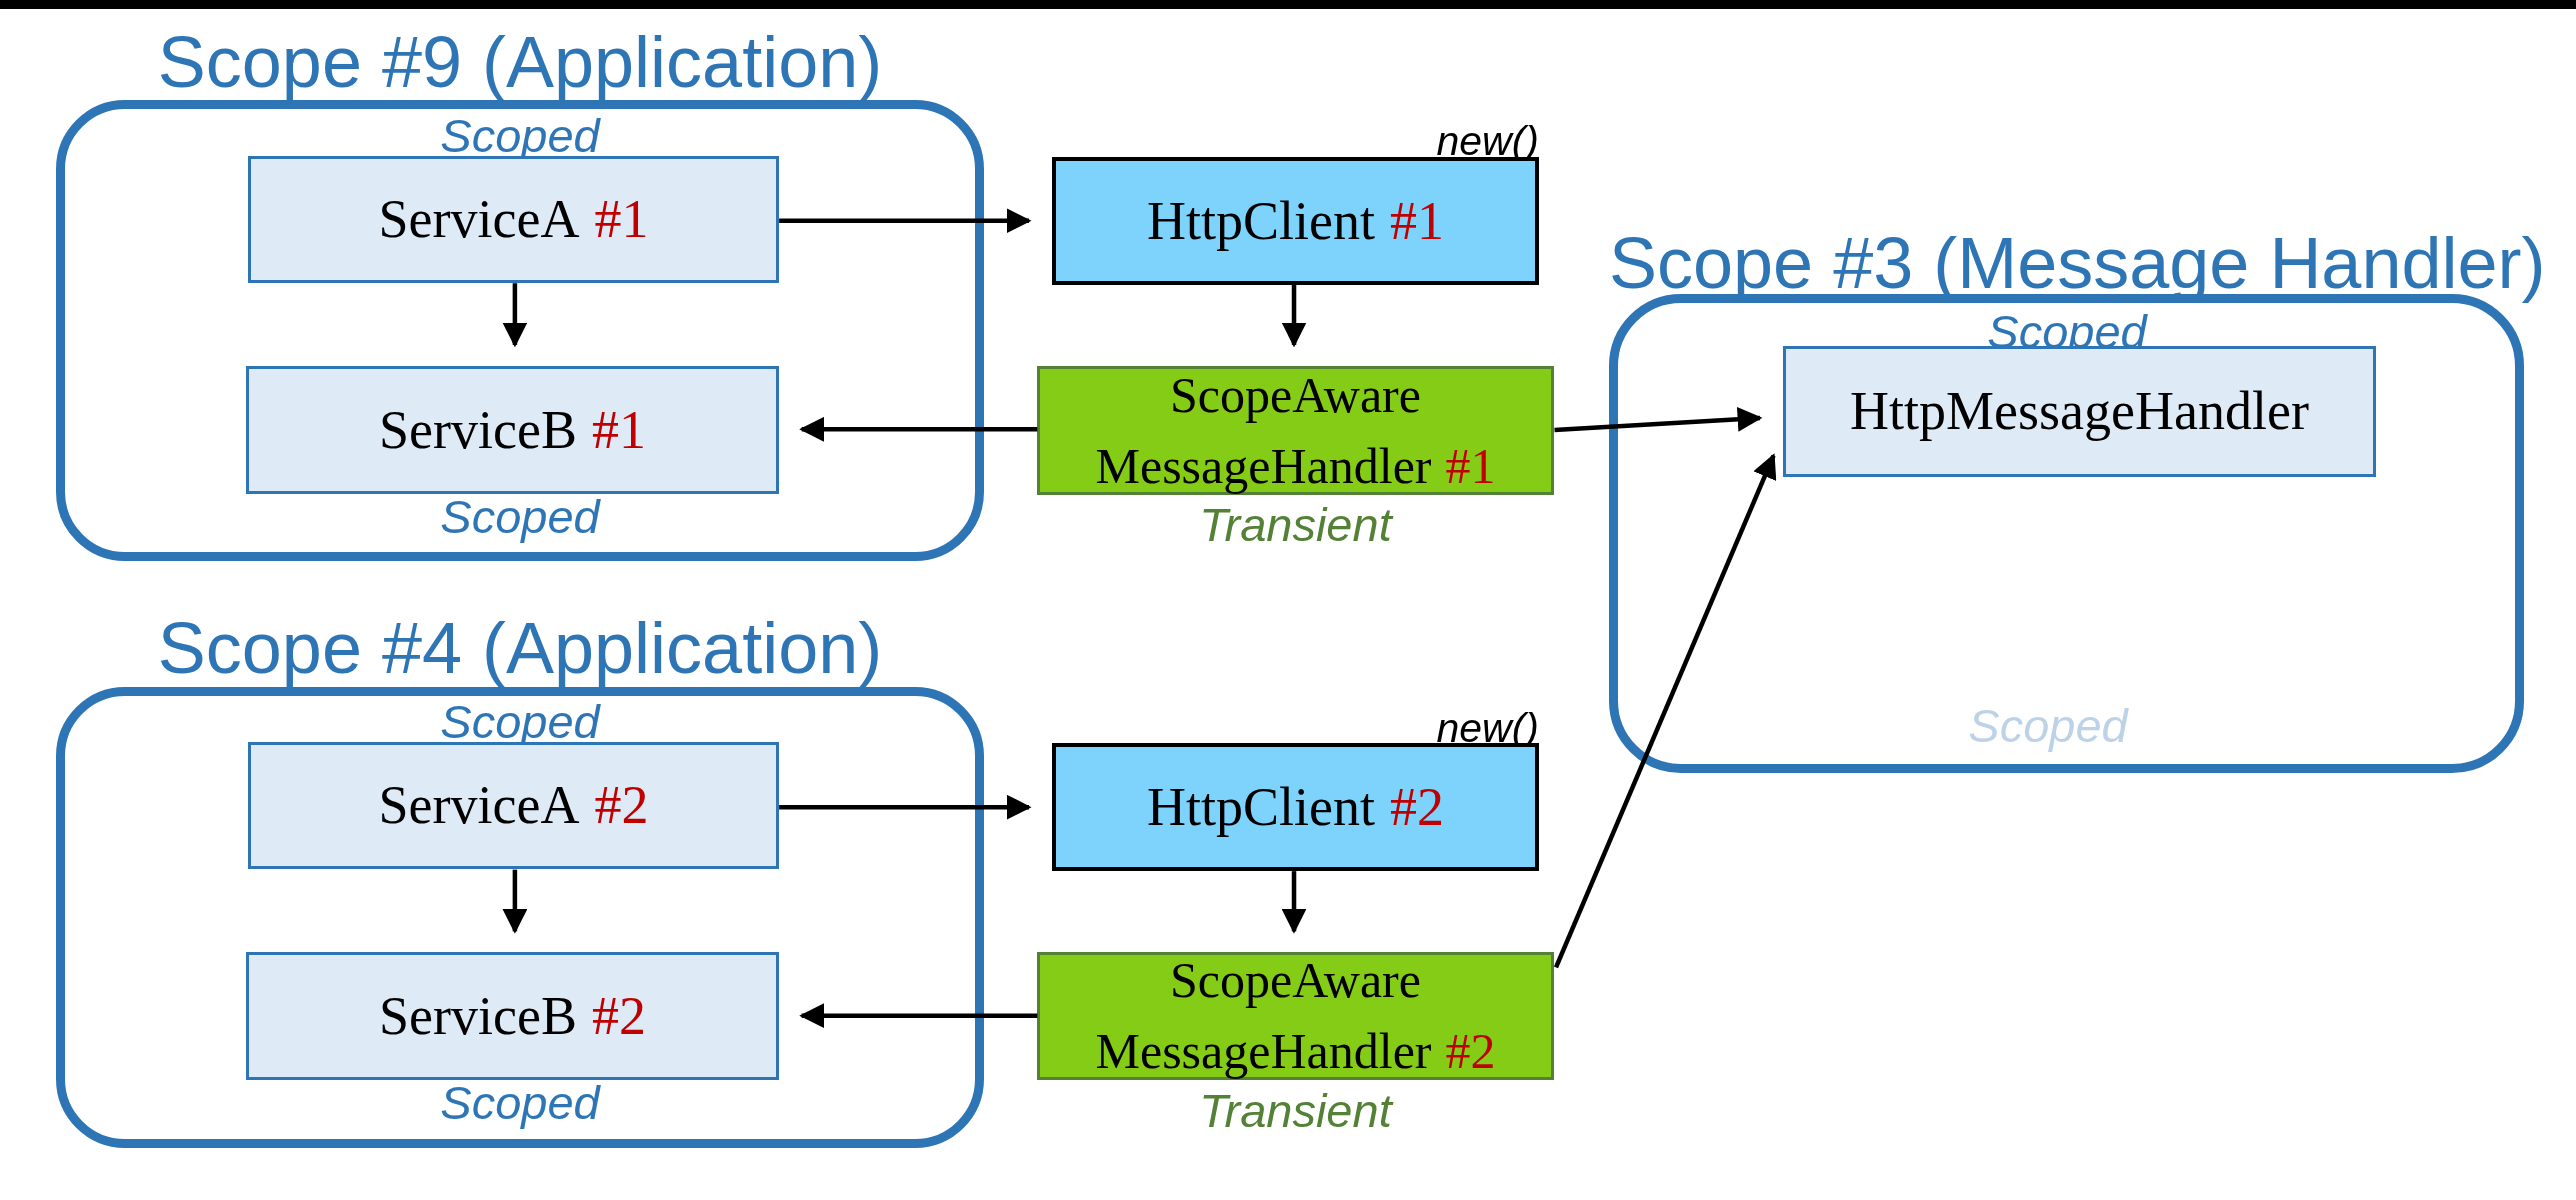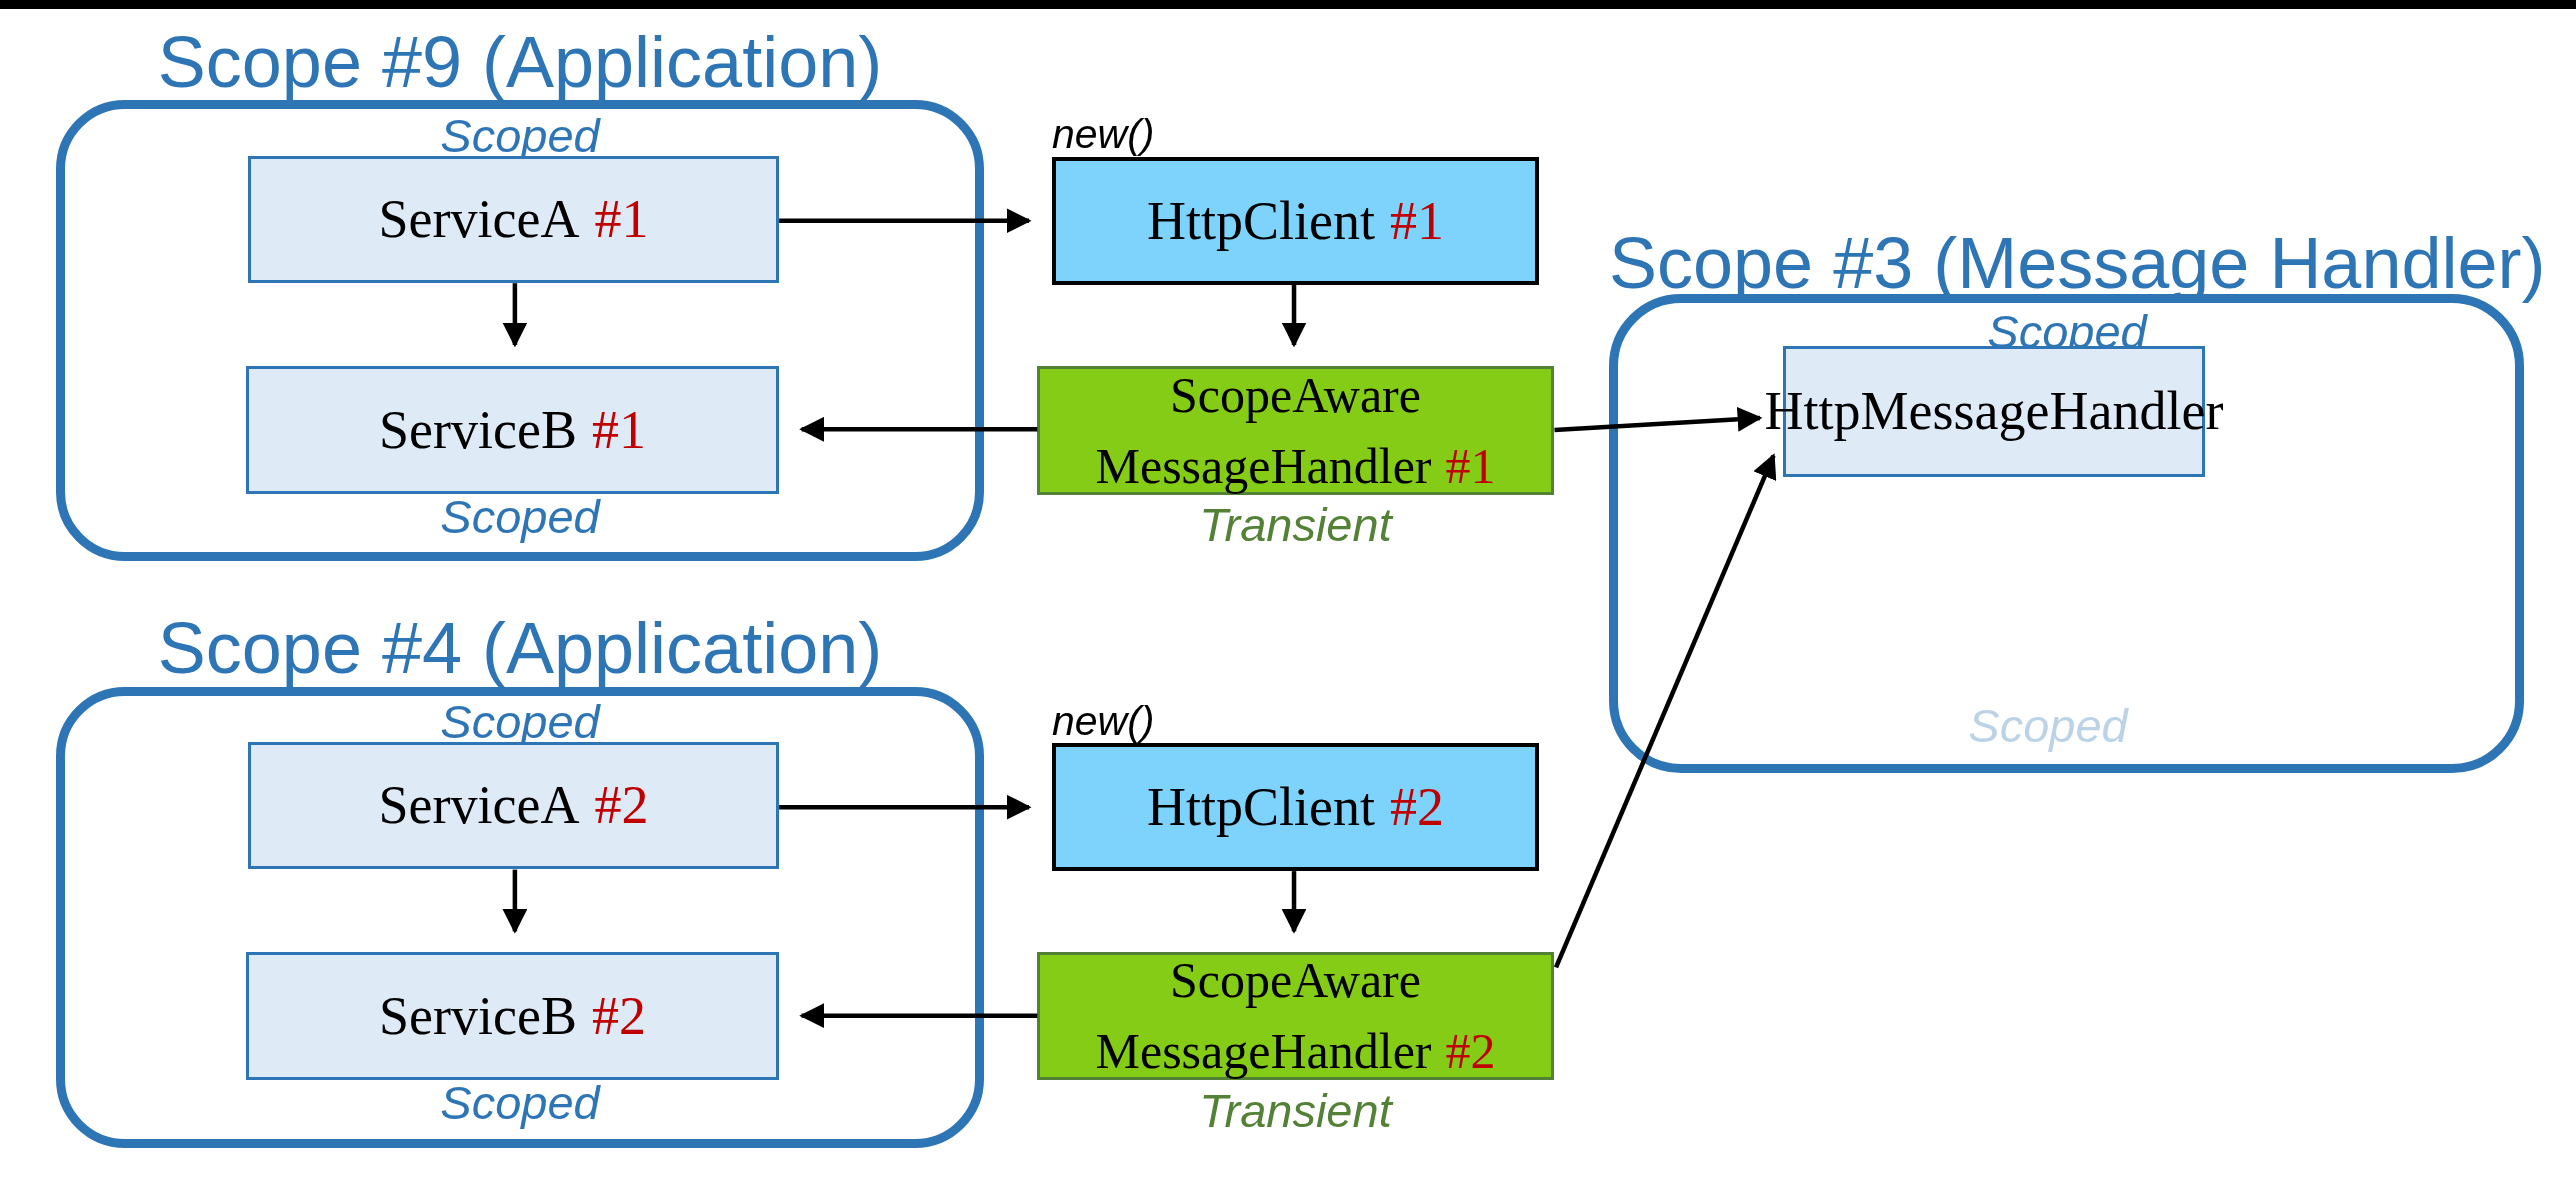--- a/index.html
+++ b/index.html
@@ -20,21 +20,21 @@
   .node{
     position:absolute;display:flex;align-items:center;justify-content:center;
     font-size:54px;line-height:1.15;text-align:center;white-space:nowrap;box-sizing:border-box;font-family:Liberation Serif, serif;
   }
   .node.blue{background:#deeaf6;border:3px solid #2e75b6;}
   .node.gray{background:#7dd3fc;border:4.5px solid #000000;}
   .node.green{background:#84cc16;border:3.8px solid #538135;font-size:50px;line-height:1.42;}
   .node .inst{color:#c00000;margin-left:0.28em;}
   .ann{
     position:absolute;font-style:italic;font-size:41px;color:#000;
-    text-align:left;white-space:nowrap;
+    text-align:right;white-space:nowrap;margin-top:7px;
   }
   .transient{
     position:absolute;font-style:italic;font-size:47px;color:#538135;
     text-align:center;white-space:nowrap;
   }
   .faded{opacity:0.32;}
   .strike{text-decoration:line-through;text-decoration-thickness:4.5px;color:#3b3b3b;}
   .arrows{position:absolute;left:0;top:0;pointer-events:none;}
 </style>
 </head>
@@ -91,21 +91,21 @@
   <div class="node green" style="left:1037px;top:952px;width:517px;height:128px;">
     <span><span>ScopeAware</span><br>
     <span>MessageHandler</span><span class="inst">#2</span></span>
   </div>
   <div class="transient" style="left:1037px;top:1083px;width:517px;">Transient</div>
 
   <div class="scope-title" style="left:1609px;top:222px;width:916px;">Scope #3 (Message Handler)</div>
   <div class="scope-rect" style="left:1609px;top:294px;width:897px;height:461px;border-radius:72px;"></div>
   <div class="scope-label" style="left:1609px;top:306px;width:916px;">Scoped</div>
 
-  <div class="node blue" style="left:1783px;top:346px;width:422px;height:131px;">
+  <div class="node blue" style="left:1783px;top:346px;width:593px;height:131px;">
     <span>HttpMessageHandler</span>
   </div>
 
   <div class="scope-label faded" style="left:1780px;top:700px;width:536px;">Scoped</div>
 
   <svg class="arrows" width="2576" height="1201" viewBox="0 0 3422 1595">
     <defs>
       <marker id="ah" viewBox="0 0 10 10" refX="9" refY="5" markerWidth="5.5" markerHeight="5.5" orient="auto-start-reverse">
         <path d="M0,0 L10,5 L0,10 z" fill="#000"></path>
       </marker>

